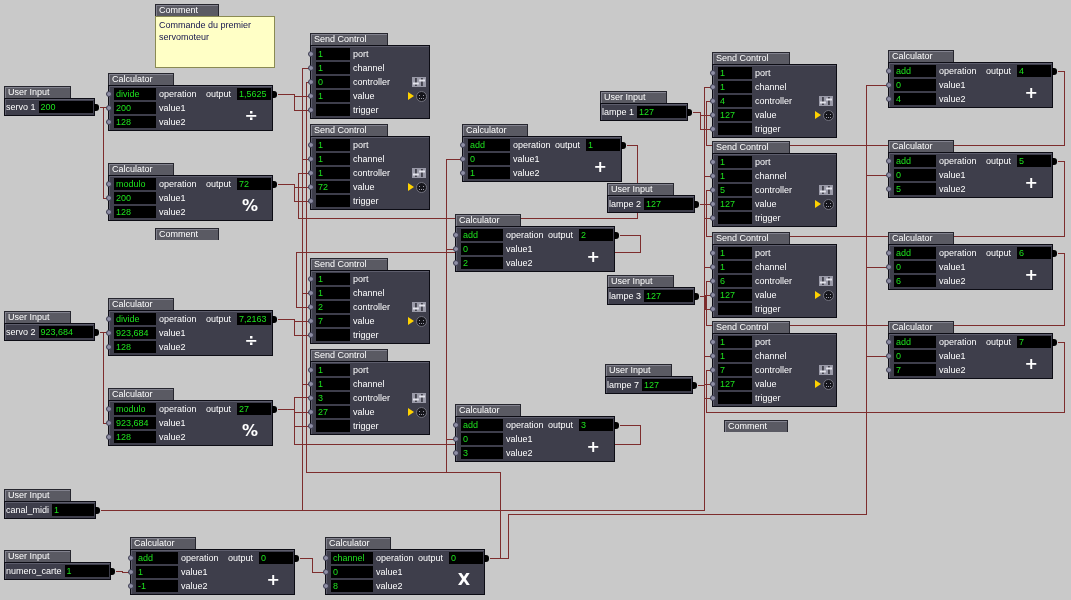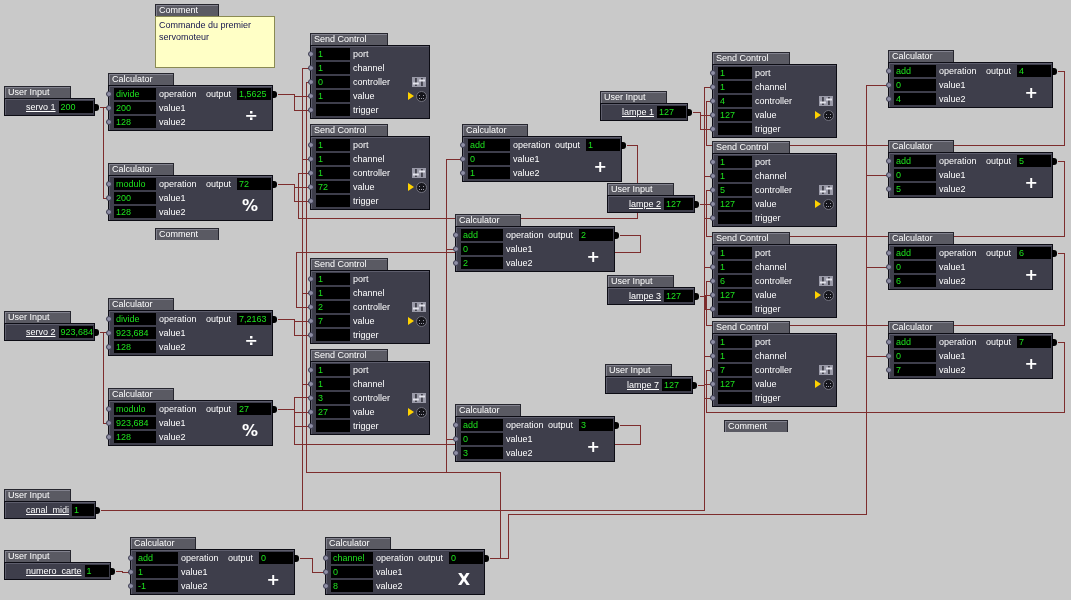--- a/index.html
+++ b/index.html
@@ -12,21 +12,21 @@
           box-sizing:border-box;box-shadow:inset 1px 1px 0 #82828e;white-space:nowrap;}
   .nbody{position:relative;background:#3e3e4b;border:1px solid #0c0c14;
          box-shadow:inset 1px 1px 0 #5d5d6c;padding:1px;box-sizing:border-box;}
   .row{display:flex;align-items:center;height:14px;position:relative;}
   .dot{width:6px;height:6px;border-radius:50%;background:#8f8fa6;border:1px solid #3c3c50;
        box-sizing:border-box;flex:none;margin-left:-4px;margin-right:2px;}
   .vfield{background:#000;color:#1ee21e;font-size:9px;line-height:12px;height:12px;
           padding:0 2px;box-sizing:border-box;white-space:nowrap;overflow:hidden;flex:none;}
   .w-op{width:42px}.w-val{width:42px}.w-out{width:34px}.w-sc{width:34px}.grow{flex:1}
   .lbl{color:#fff;font-size:9px;margin-left:3px;white-space:nowrap;}
-  .lbl.ui{margin:0 3px 0 20px;text-decoration:underline;}
+  .lbl.ui{margin:0 3px 0 0;}
   .outl{margin-left:auto;margin-right:6px;}
   .glyph{position:absolute;right:14px;top:20px;color:#fff;font-size:16px;font-weight:bold;
          font-family:"DejaVu Sans",sans-serif;z-index:1;}
   .outtab{position:absolute;right:-5px;width:5px;height:7px;background:#000;border-radius:0 3px 3px 0;}
   .outtab.op{top:5px}.outtab.mid{top:5px}
   .cbody{background:#ffffc6;border:1px solid #8a8a52;color:#14144e;font-size:9px;line-height:12px;
          padding:2px 3px;box-sizing:border-box;}
   .fader{margin-left:auto;margin-right:2px;flex:none;display:block;}
   .tri{width:0;height:0;border-top:4px solid transparent;border-bottom:4px solid transparent;
        border-left:6px solid #ffd200;margin-left:auto;margin-right:2px;flex:none;}

